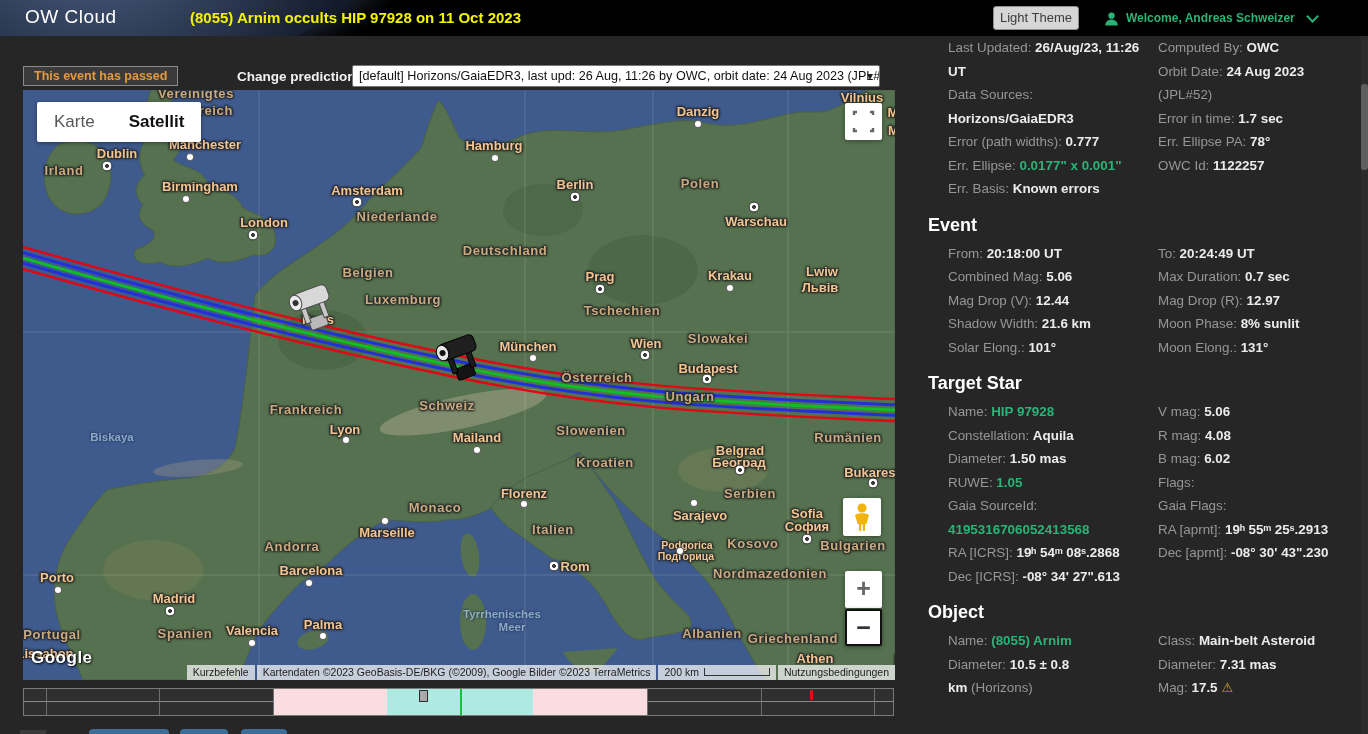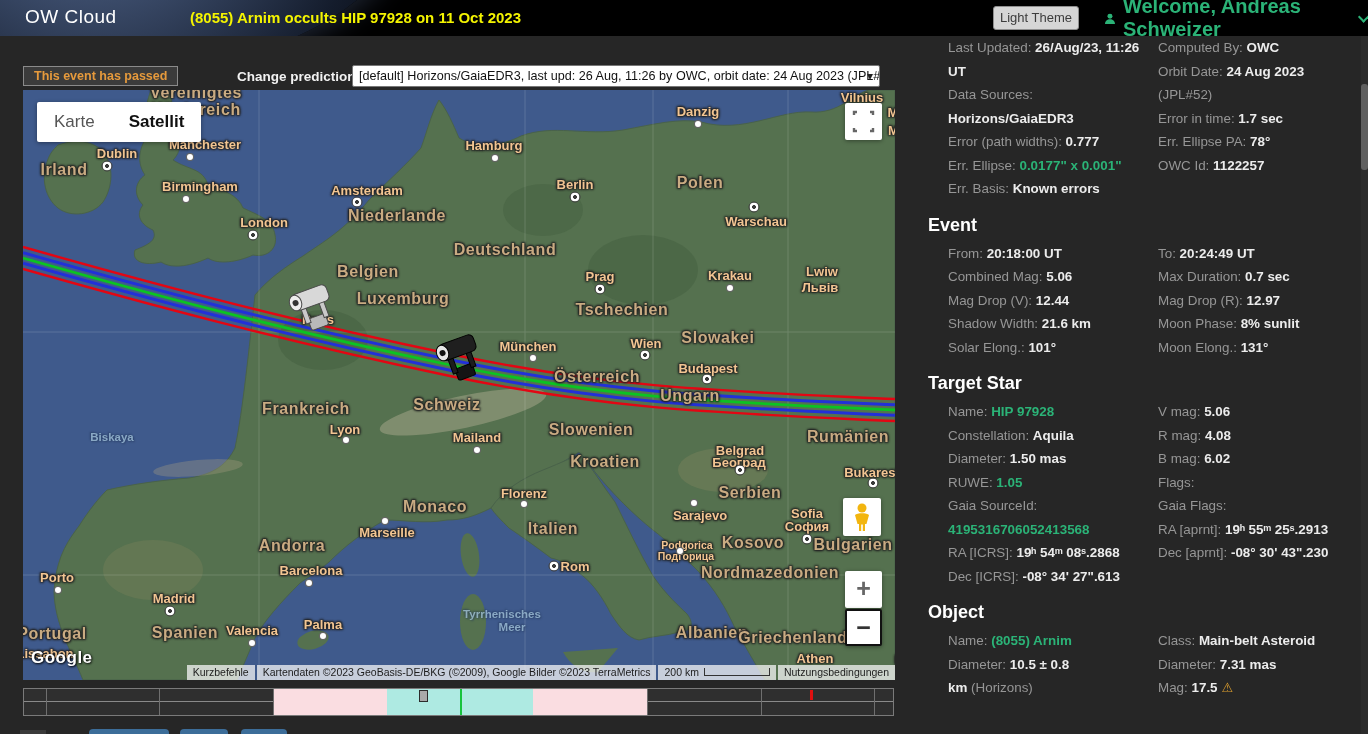--- a/index.html
+++ b/index.html
@@ -8,39 +8,39 @@
 
   
   #topbar{position:absolute;left:0;top:0;width:1368px;height:36px;background:#000;overflow:hidden;}
   #planet{position:absolute;left:-160px;top:-230px;width:560px;height:300px;border-radius:50%;
     background:radial-gradient(circle at 45% 35%, #6a7da0 0%, #3a4a68 35%, #141c2c 75%, #05070c 100%);
     box-shadow:0 0 28px 6px rgba(90,110,150,.35);}
   #appname{position:absolute;left:25px;top:6px;color:#fff;font-size:19px;letter-spacing:.5px;}
   #eventtitle{position:absolute;left:190px;top:9px;color:#f4f400;font-size:15px;font-weight:bold;}
   #themebtn{position:absolute;left:993px;top:6px;width:84px;height:22px;background:#d6d6d6;
     border:1px solid #8f8f8f;border-radius:3px;color:#3c3c3c;font-size:13px;text-align:center;line-height:22px;}
-  #useritem{position:absolute;left:1104px;top:6px;height:24px;color:#2bb377;font-size:20px;font-weight:bold;
+  #useritem{position:absolute;left:1104px;top:6px;height:24px;color:#2bb377;font-size:12px;font-weight:bold;
     display:flex;align-items:center;gap:7px;}
   .chev{display:inline-block;width:7px;height:7px;border-right:2px solid #2bb377;border-bottom:2px solid #2bb377;
     transform:rotate(45deg);margin-left:6px;margin-top:-4px;}
 
   
   #passedbadge{position:absolute;left:23px;top:66px;padding:2px 10px;background:#3b3b3b;border:1px solid #8a8a8a;
     color:#e69a3c;font-size:12.5px;font-weight:bold;}
   #changelabel{position:absolute;left:237px;top:69px;color:#f2f2f2;font-size:13.5px;font-weight:bold;}
   #predselect{position:absolute;left:352px;top:65px;width:520px;height:20px;background:#fff;border:1px solid #777;
     border-radius:2px;color:#111;font-size:12.6px;line-height:20px;padding-left:6px;white-space:nowrap;overflow:hidden;}
   #predselect .arrow{position:absolute;right:6px;top:0;color:#222;font-size:12px;}
 
   
   #map{position:absolute;left:23px;top:90px;width:872px;height:590px;overflow:hidden;background:#3f5a8c;}
   #geo{position:absolute;left:0;top:0;}
   .maplabel{position:absolute;transform:translate(-50%,-50%);white-space:nowrap;font-weight:bold;
     text-shadow:1px 1px 2px rgba(35,35,35,.95),-1px -1px 2px rgba(35,35,35,.95),1px -1px 2px rgba(35,35,35,.95),-1px 1px 2px rgba(35,35,35,.95);}
-  .lab-country{color:#c9ab82;font-size:16px;letter-spacing:.6px;}
+  .lab-country{color:#c9ab82;font-size:13px;letter-spacing:.6px;}
   .lab-city{color:#f2c592;font-size:13px;}
   .lab-citysm{color:#f2c592;font-size:10.5px;}
   .lab-water{color:#9dbdd4;font-size:11.5px;font-weight:bold;opacity:.8;
     text-shadow:1px 1px 2px rgba(35,55,90,.8),-1px -1px 2px rgba(35,55,90,.8);}
   .dot{position:absolute;width:6px;height:6px;border-radius:50%;background:#fff;border:1px solid rgba(50,50,50,.75);
     transform:translate(-50%,-50%);}
   .dot-ring{position:absolute;width:9px;height:9px;border-radius:50%;transform:translate(-50%,-50%);
     background:radial-gradient(circle,#3a3a3a 30%,#fff 34%);border:1px solid #3a3a3a;}
 
   #maptype{position:absolute;left:14px;top:12px;height:40px;background:#fff;border-radius:2px;

